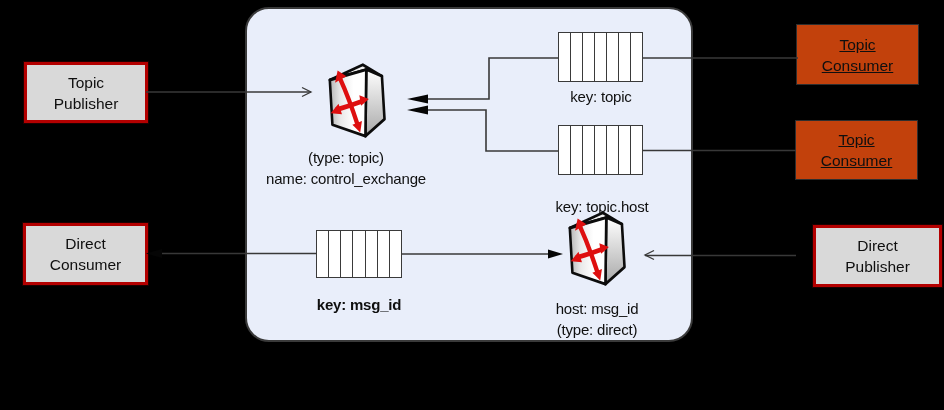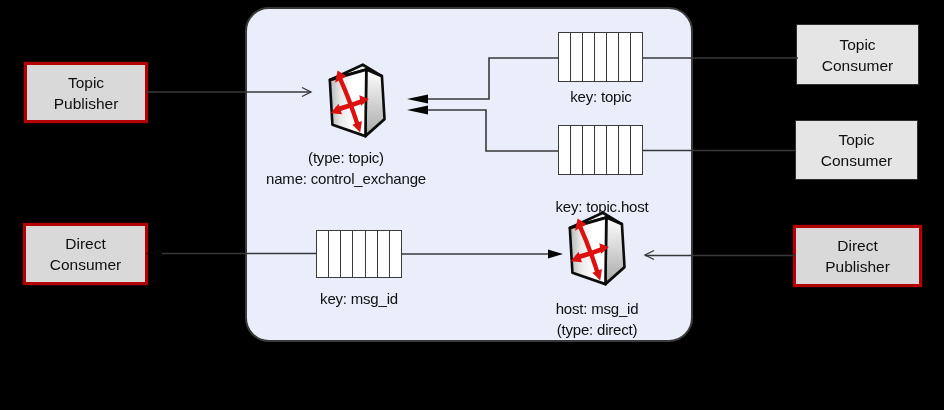--- a/index.html
+++ b/index.html
@@ -5,21 +5,21 @@
   html,body{margin:0;padding:0;background:#000;}
   .stage{position:relative;width:944px;height:410px;background:#000;overflow:hidden;
          font-family:"Liberation Sans",sans-serif;color:#0f0f0f;}
   .panel{position:absolute;left:245px;top:7px;width:448px;height:335px;
          background:#e9eefa;border:2px solid #3a3a3a;border-radius:24px;box-sizing:border-box;}
   .wires{position:absolute;left:0;top:0;z-index:6;pointer-events:none;}
   .node{position:absolute;display:flex;align-items:center;justify-content:center;
         box-sizing:border-box;text-align:center;font-size:15.5px;line-height:21px;z-index:4;}
   .node span{display:block;width:100px;}
   .gray-red{background:#d9d9d9;border:3px solid #b30000;box-shadow:0 0 0 1px #1e0000;}
-  .blue{background:#e5e5e5;border:1.5px solid #2e2e2e;}
+  .blue{background:#c2410c;border:1.5px solid #2e2e2e;text-decoration:underline;}
   .queue{position:absolute;display:flex;background:#fff;border:1.5px solid #3a3a3a;
          box-sizing:border-box;z-index:4;}
   .queue i{flex:1;border-left:1.4px solid #3a3a3a;}
   .queue i:first-child{border-left:none;}
   .lbl{position:absolute;text-align:center;font-size:15px;line-height:21px;
        white-space:nowrap;z-index:5;letter-spacing:-0.2px;}
   .exch{position:absolute;z-index:4;}
   svg.hidden-defs{position:absolute;width:0;height:0;}
 </style>
 </head>
@@ -68,21 +68,21 @@
   <div class="node gray-red" style="left:24px;top:62px;width:124px;height:61px;">
     <span>Topic Publisher</span>
   </div>
 
   <div class="node blue" style="left:796px;top:24px;width:123px;height:61px;">
     <span>Topic Consumer</span>
   </div>
   <div class="node blue" style="left:795px;top:120px;width:123px;height:60px;">
     <span>Topic Consumer</span>
   </div>
-  <div class="node gray-red" style="left:793px;top:225px;width:129px;height:62px;">
+  <div class="node gray-red" style="left:813px;top:225px;width:129px;height:62px;">
     <span>Direct Publisher</span>
   </div>
 
   <div class="queue" style="left:558px;top:32px;width:85px;height:50px;">
       <i></i>
       <i></i>
       <i></i>
       <i></i>
       <i></i>
       <i></i>
@@ -103,21 +103,21 @@
 
   <div class="queue" style="left:316px;top:230px;width:86px;height:48px;">
       <i></i>
       <i></i>
       <i></i>
       <i></i>
       <i></i>
       <i></i>
       <i></i>
     </div>
-  <div class="lbl" style="left:297px;top:288px;width:124px;">key: msg_id</div>
+  <div class="lbl" style="left:297px;top:294px;width:124px;font-weight:bold;">key: msg_id</div>
 
   <svg class="exch" style="left:322px;top:60px;" width="66" height="80">
       <use href="#exchange-icon"></use>
     </svg>
   <div class="lbl" style="left:246px;top:147px;width:200px;">
     <div>(type: topic)</div>
     <div>name: control_exchange</div>
   </div>
 
   <svg class="exch" style="left:562px;top:208px;" width="66" height="80">

